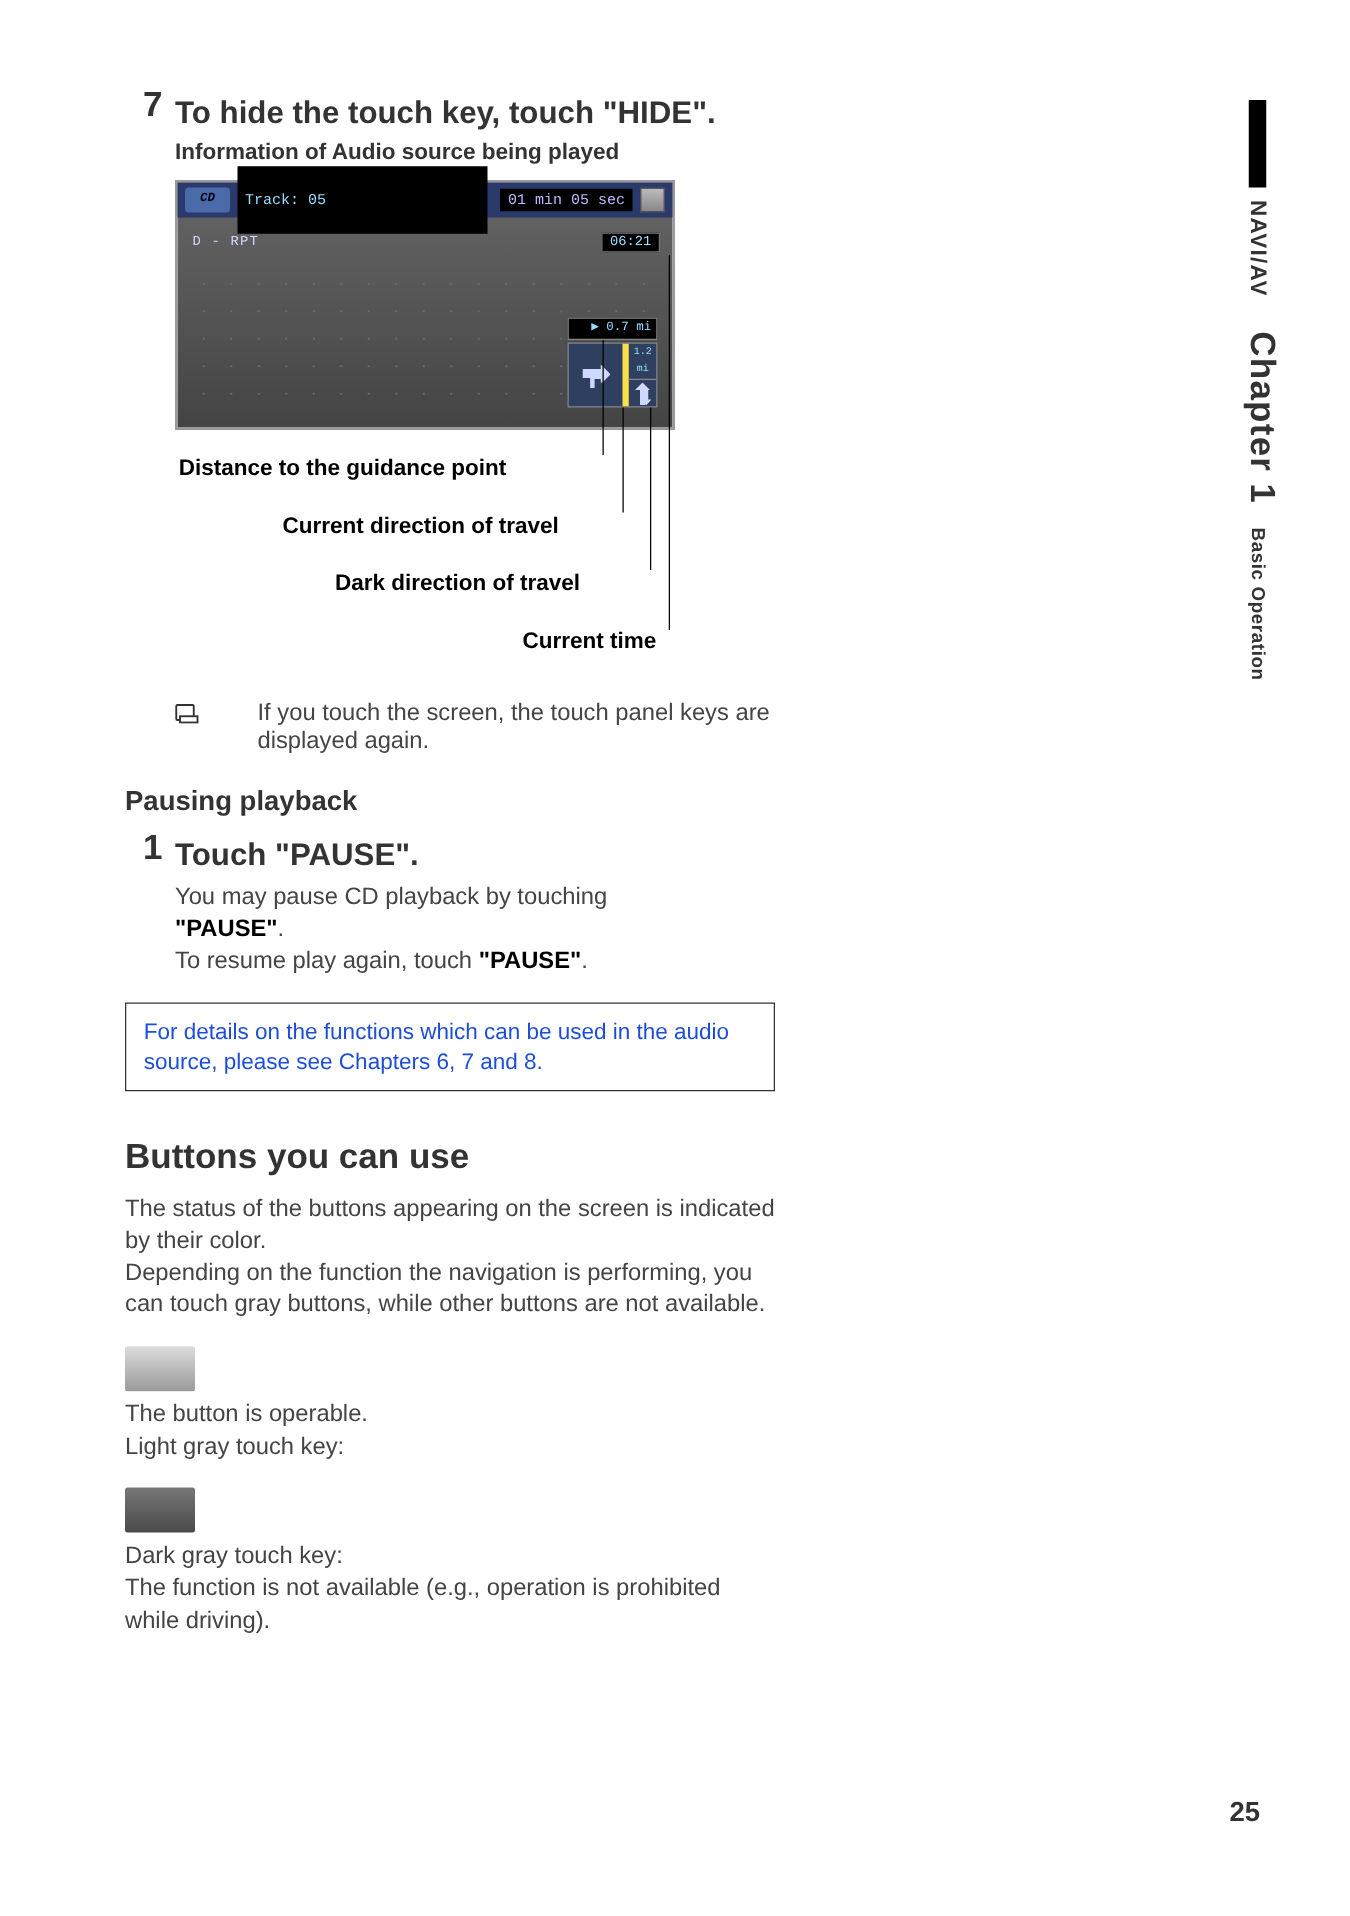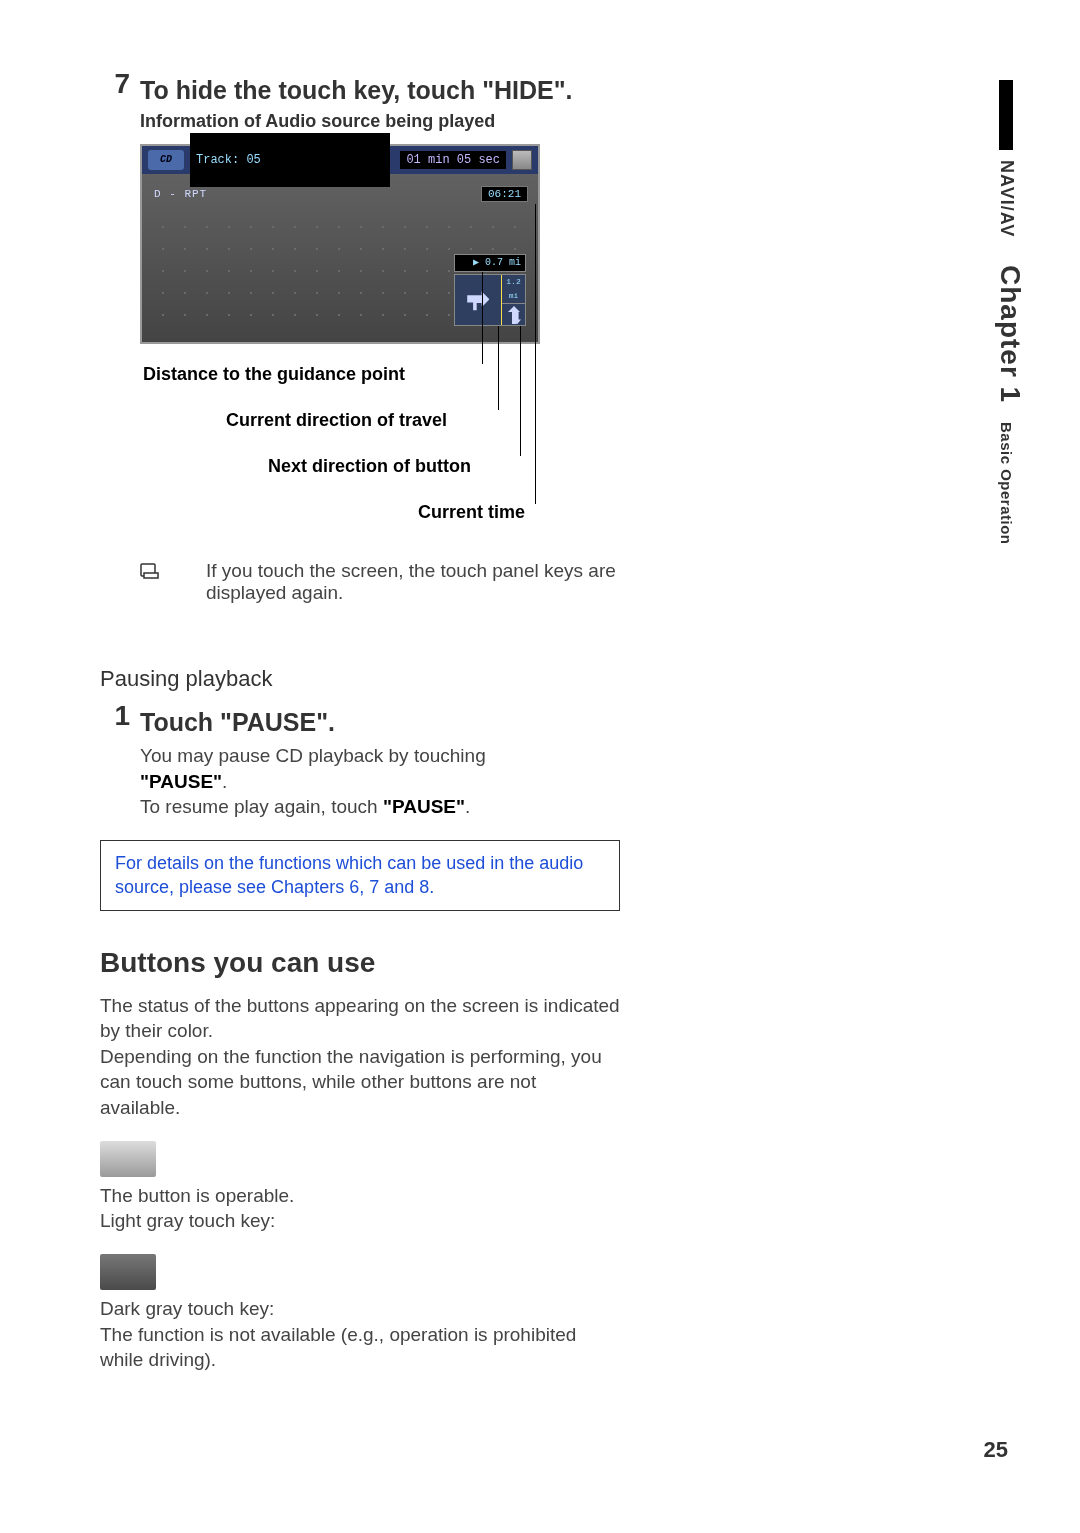--- a/index.html
+++ b/index.html
@@ -140,21 +140,21 @@
     display: flex;
   }
   .scr-arrow-l {
     flex: 2;
     display: flex;
     align-items: center;
     justify-content: center;
   }
   .scr-arrow-r {
     flex: 1;
-    border-left: 1px solid #fde047;
+    border-left: 5px solid #fde047;
     display: flex;
     flex-direction: column;
   }
   .scr-arrow-r-top {
     flex: 1;
     font-size: 8px;
     color: #9df;
     text-align: center;
     border-bottom: 1px solid #888;
     line-height: 14px;
@@ -187,23 +187,23 @@
   }
   .note-bullet {
     width: 24px;
     height: 16px;
     margin-right: 10px;
     margin-top: 3px;
     flex-shrink: 0;
   }
   .note-bullet svg { display: block; }
   .h3 {
-    font-weight: normal;
+    font-weight: bold;
     font-size: 22px;
-    margin-top: 62px;
+    margin-top: 24px;
     margin-bottom: 10px;
   }
   .body-p {
     margin-left: 40px;
     font-size: 19px;
     color: #444;
     line-height: 1.35;
   }
   .box {
     margin-top: 20px;
@@ -329,21 +329,21 @@
       </div>
     </div>
 
     <div class="line" style="left:342px; top:128px; width:1px; height:92px;"></div>
     <div class="line" style="left:358px; top:182px; width:1px; height:84px;"></div>
     <div class="line" style="left:380px; top:182px; width:1px; height:130px;"></div>
     <div class="line" style="left:395px; top:60px; width:1px; height:300px;"></div>
 
     <div class="callout" style="left:3px; top:220px;">Distance to the guidance point</div>
     <div class="callout" style="left:86px; top:266px;">Current direction of travel</div>
-    <div class="callout" style="left:128px; top:312px;">Next direction of button</div>
+    <div class="callout" style="left:128px; top:312px;">Dark direction of travel</div>
     <div class="callout" style="left:278px; top:358px;">Current time</div>
   </div>
 
   <div class="note-row">
     <div class="note-bullet">
       <svg width="20" height="16" viewBox="0 0 20 16">
           <rect x="1" y="1" width="14" height="12" rx="1" fill="none" stroke="#333" stroke-width="1.5"></rect>
           <rect x="4" y="10" width="14" height="5" fill="#fff" stroke="#333" stroke-width="1.5"></rect>
         </svg>
     </div>
@@ -358,21 +358,21 @@
   <div class="body-p">
     <span>You may pause CD playback by touching </span><br>
     <span class="bold">"PAUSE"</span><span>.</span><br>
     <span>To resume play again, touch </span><span class="bold">"PAUSE"</span><span>.</span>
   </div>
 
   <div class="box">For details on the functions which can be used in the audio source, please see Chapters 6, 7 and 8.</div>
 
   <div class="h2">Buttons you can use</div>
   <div class="plain" style="white-space:pre-line;">The status of the buttons appearing on the screen is indicated by their color.
-Depending on the function the navigation is performing, you can touch some buttons, while other buttons are not available.</div>
+Depending on the function the navigation is performing, you can touch gray buttons, while other buttons are not available.</div>
 
   <div class="swatch sw-light"></div>
   <div class="plain">The button is operable.</div>
   <div class="plain">Light gray touch key:</div>
 
   <div class="swatch sw-dark"></div>
   <div class="plain">Dark gray touch key:</div>
   <div class="plain">The function is not available (e.g., operation is prohibited while driving).</div>
 
 </div>

